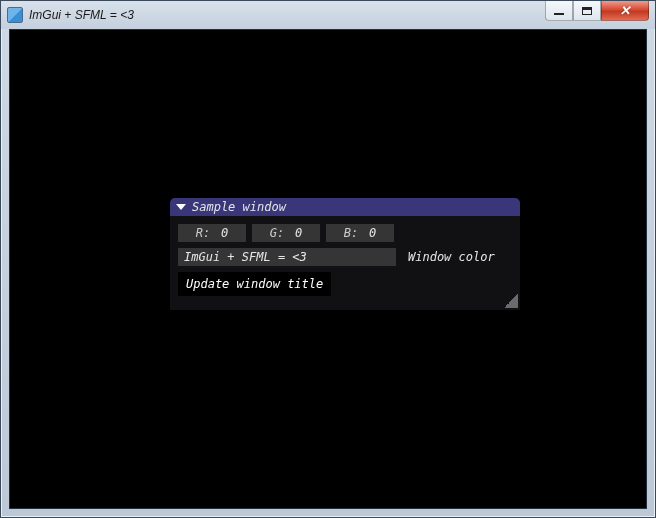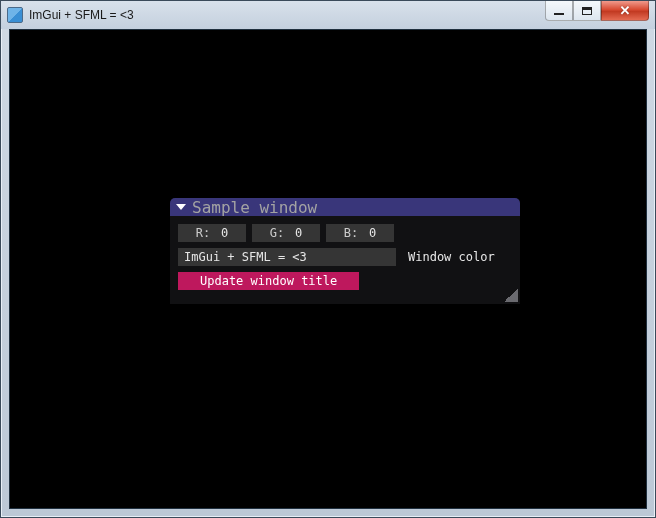--- a/index.html
+++ b/index.html
@@ -1,15 +1,15 @@
 <!DOCTYPE html>
 <html><head>
 <meta charset="utf-8">
 <style>
-  * { box-sizing: border-box; margin: 0; padding: 0; }
+  * { box-sizing: border-box; margin: 0; padding: 0; font-style: italic; }
   body {
     width: 656px;
     height: 518px;
     font-family: "Segoe UI", Tahoma, sans-serif;
     font-size: 12px;
     background: #5a6a7a;
     overflow: hidden;
     position: relative;
   }
   
@@ -99,21 +99,21 @@
     align-items: center;
     padding: 0 6px;
     gap: 6px;
   }
   .imgui-collapse {
     width: 0; height: 0;
     border-left: 5px solid transparent;
     border-right: 5px solid transparent;
     border-top: 6px solid #ffffff;
   }
-  .imgui-title { color: #a3a3a3; font-size: 16px; }
+  .imgui-title { color: #e5e5e5; font-size: 12px; }
   .imgui-body {
     background: rgba(18,18,20,0.95);
     padding: 8px 8px 14px 8px;
     position: relative;
   }
   .row {
     display: flex;
     align-items: center;
     gap: 6px;
     margin-bottom: 6px;
@@ -137,23 +137,23 @@
     height: 18px;
     width: 218px;
     color: #e6e6e6;
     padding: 0 6px;
     border: none;
     font-family: inherit;
     font-size: 12px;
     outline: none;
   }
   .imgui-button {
-    background: #be185d;
-    height: 18px;
-    padding: 0 22px;
+    background: #000000;
+    height: 24px;
+    padding: 0 8px;
     display: inline-flex;
     align-items: center;
     color: #fff;
     font-size: 12px;
     border: none;
     font-family: inherit;
     cursor: pointer;
   }
   .resize-grip {
     position: absolute;

